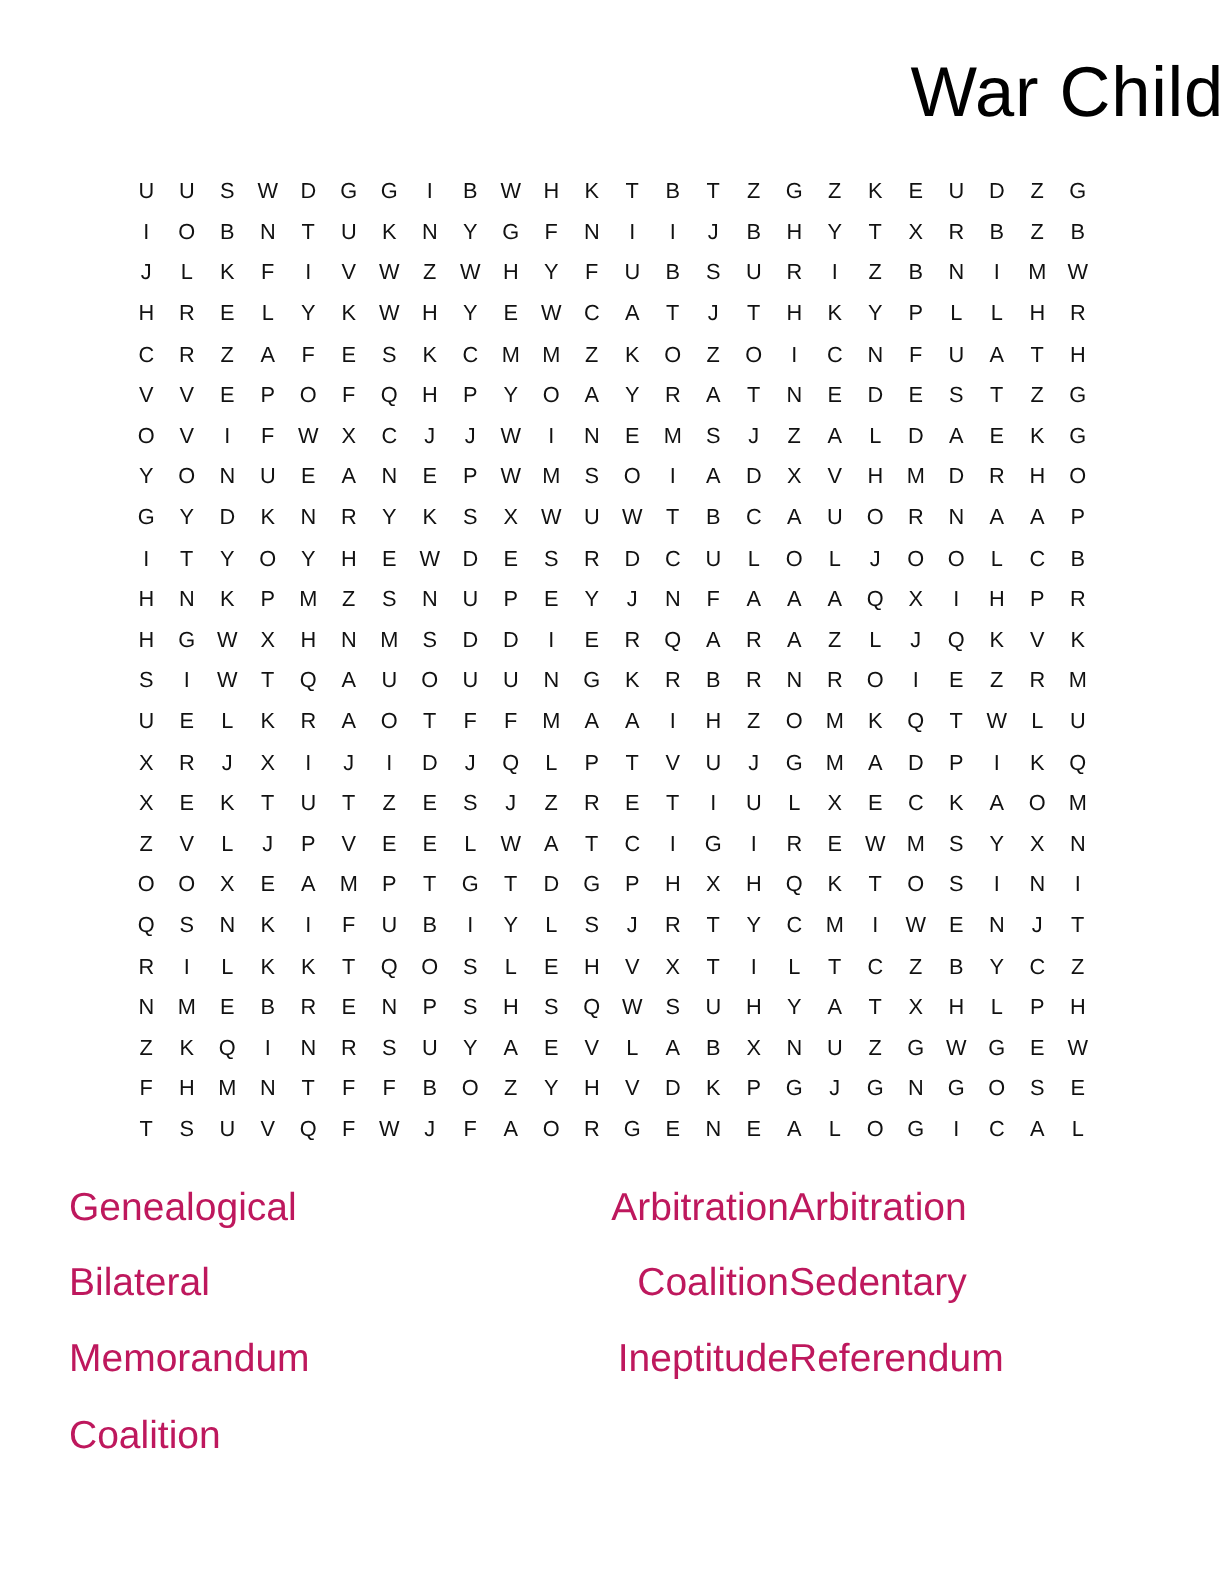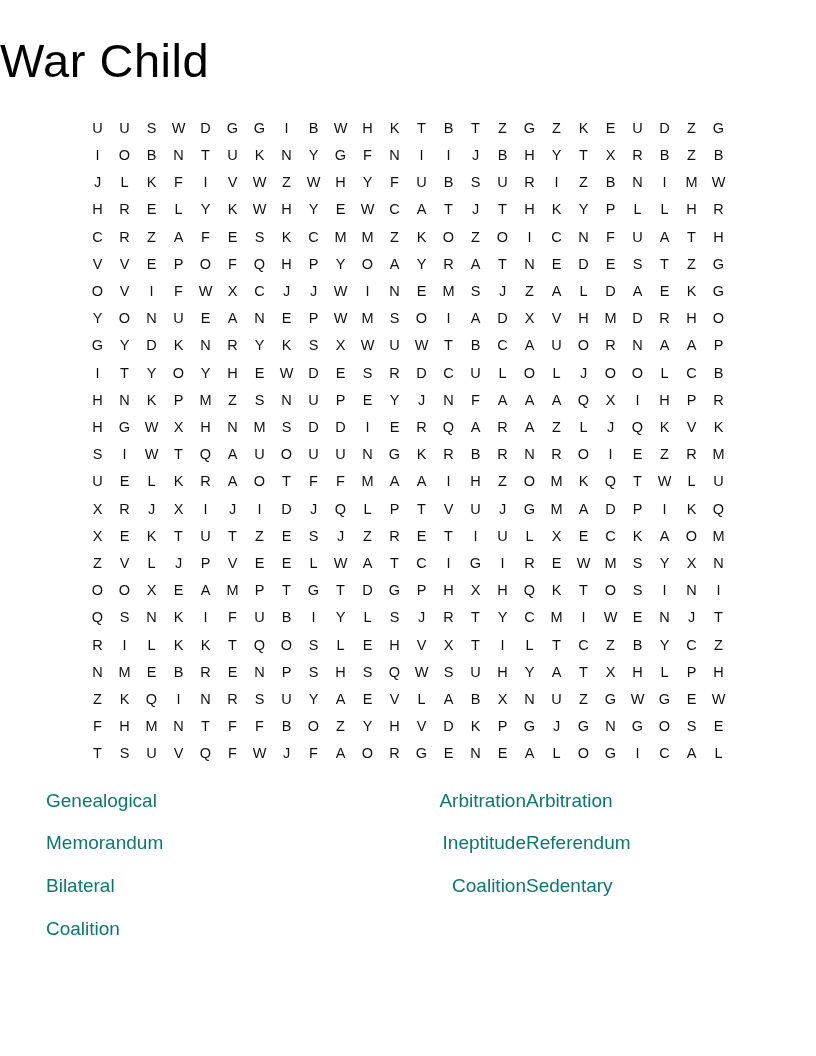--- a/index.html
+++ b/index.html
@@ -17,21 +17,21 @@
     position: relative;
   }
   .page {
     width: 816px;
     height: 1056px;
     box-sizing: border-box;
     padding: 0;
     position: relative;
   }
   .puzzle-title {
-    text-align: left;
+    text-align: right;
     font-size: 47px;
     font-weight: 400;
     letter-spacing: 0.5px;
     margin: 0;
     padding-top: 35px;
     line-height: 1.1;
     color: #000000;
   }
   .grid-wrap {
     margin-top: 28px;
@@ -59,23 +59,23 @@
     margin-top: 22px;
     padding-left: 46px;
     padding-right: 46px;
   }
   table.words {
     border-collapse: collapse;
     table-layout: fixed;
     width: 724px;
   }
   table.words td {
-    font-size: 19px;
+    font-size: 26px;
     font-weight: 400;
-    color: #0f766e;
+    color: #be185d;
     padding: 0 0 21px 0;
     vertical-align: top;
     line-height: 1.15;
     font-family: "Liberation Sans", sans-serif;
   }
   table.words td.col1 { width: 240px; }
   table.words td.col2 { width: 240px; text-align: right; }
   table.words td.col3 { width: 244px; }
   .empty-cell { color: transparent; }
 </style>
@@ -719,28 +719,28 @@
 
   <div class="word-list">
     <table class="words" id="words-table">
       <tbody id="words-body">
           <tr>
             <td class="col1">Genealogical</td>
             <td class="col2">Arbitration</td>
             <td class="col3">Arbitration</td>
           </tr>
           <tr>
+            <td class="col1">Bilateral</td>
+            <td class="col2">Coalition</td>
+            <td class="col3">Sedentary</td>
+          </tr>
+          <tr>
             <td class="col1">Memorandum</td>
             <td class="col2">Ineptitude</td>
             <td class="col3">Referendum</td>
-          </tr>
-          <tr>
-            <td class="col1">Bilateral</td>
-            <td class="col2">Coalition</td>
-            <td class="col3">Sedentary</td>
           </tr>
           <tr>
             <td class="col1">Coalition</td>
             <td class="col2 empty-cell"></td>
             <td class="col3 empty-cell"></td>
           </tr>
         </tbody>
     </table>
   </div>
 

